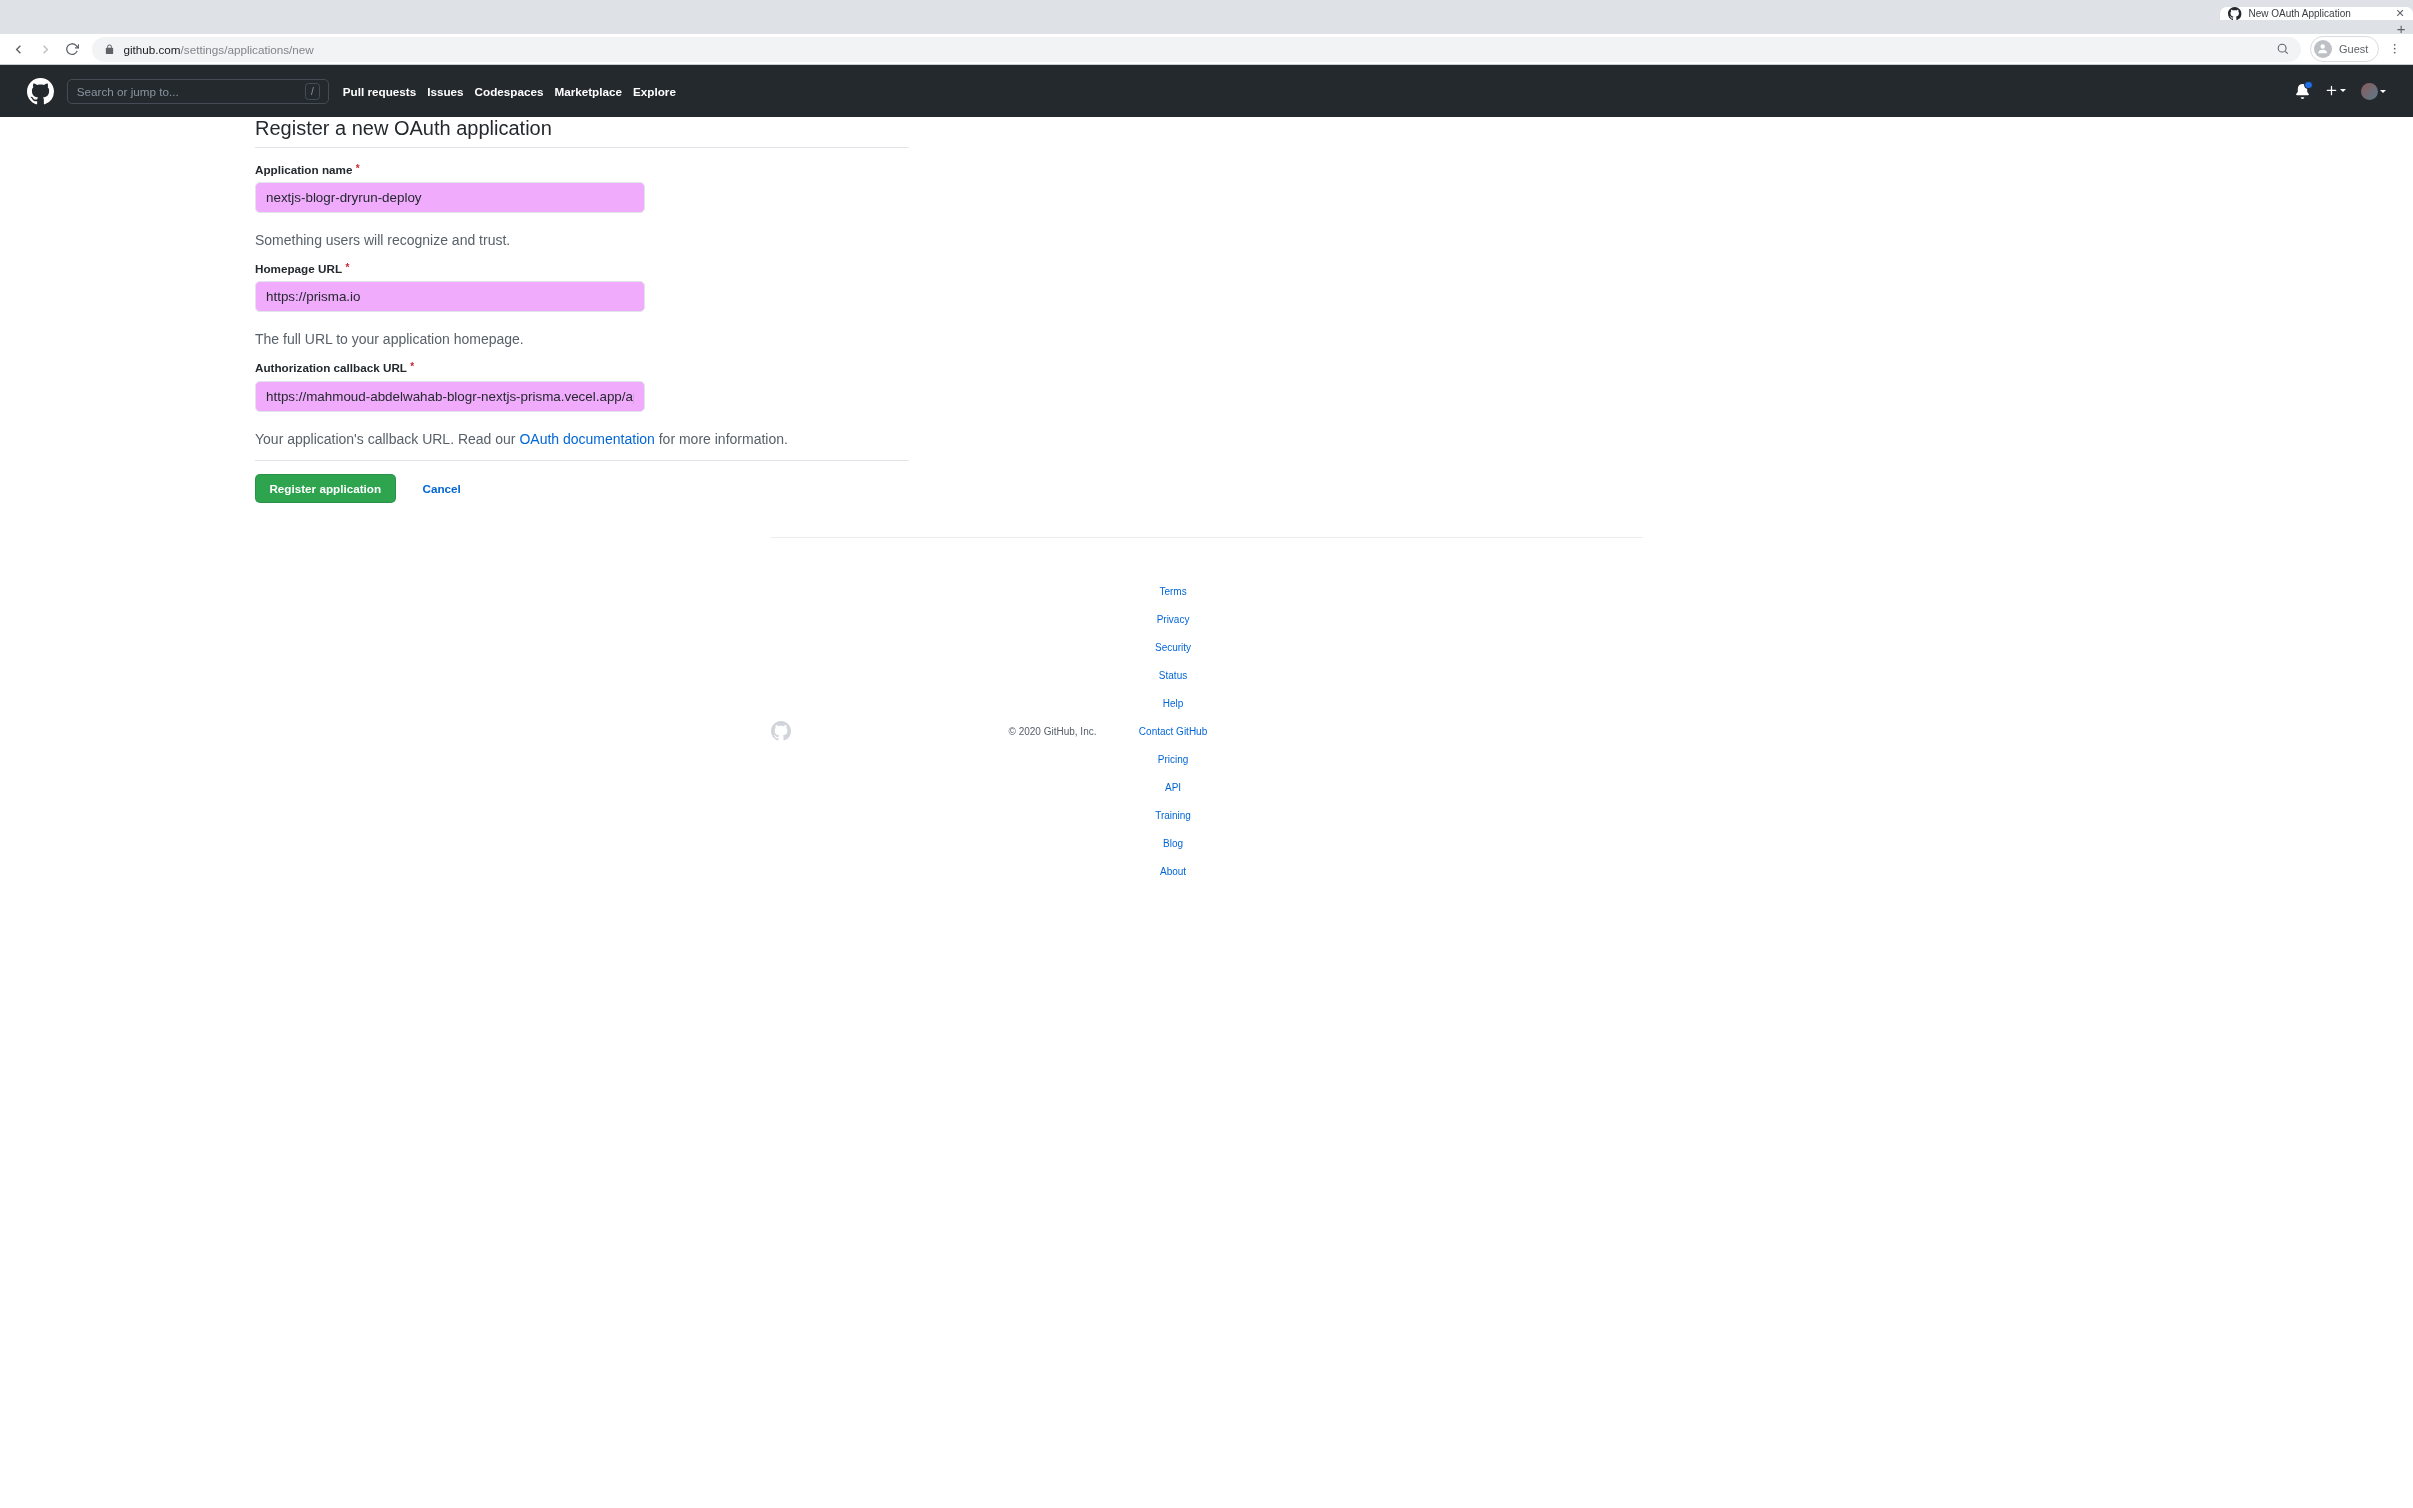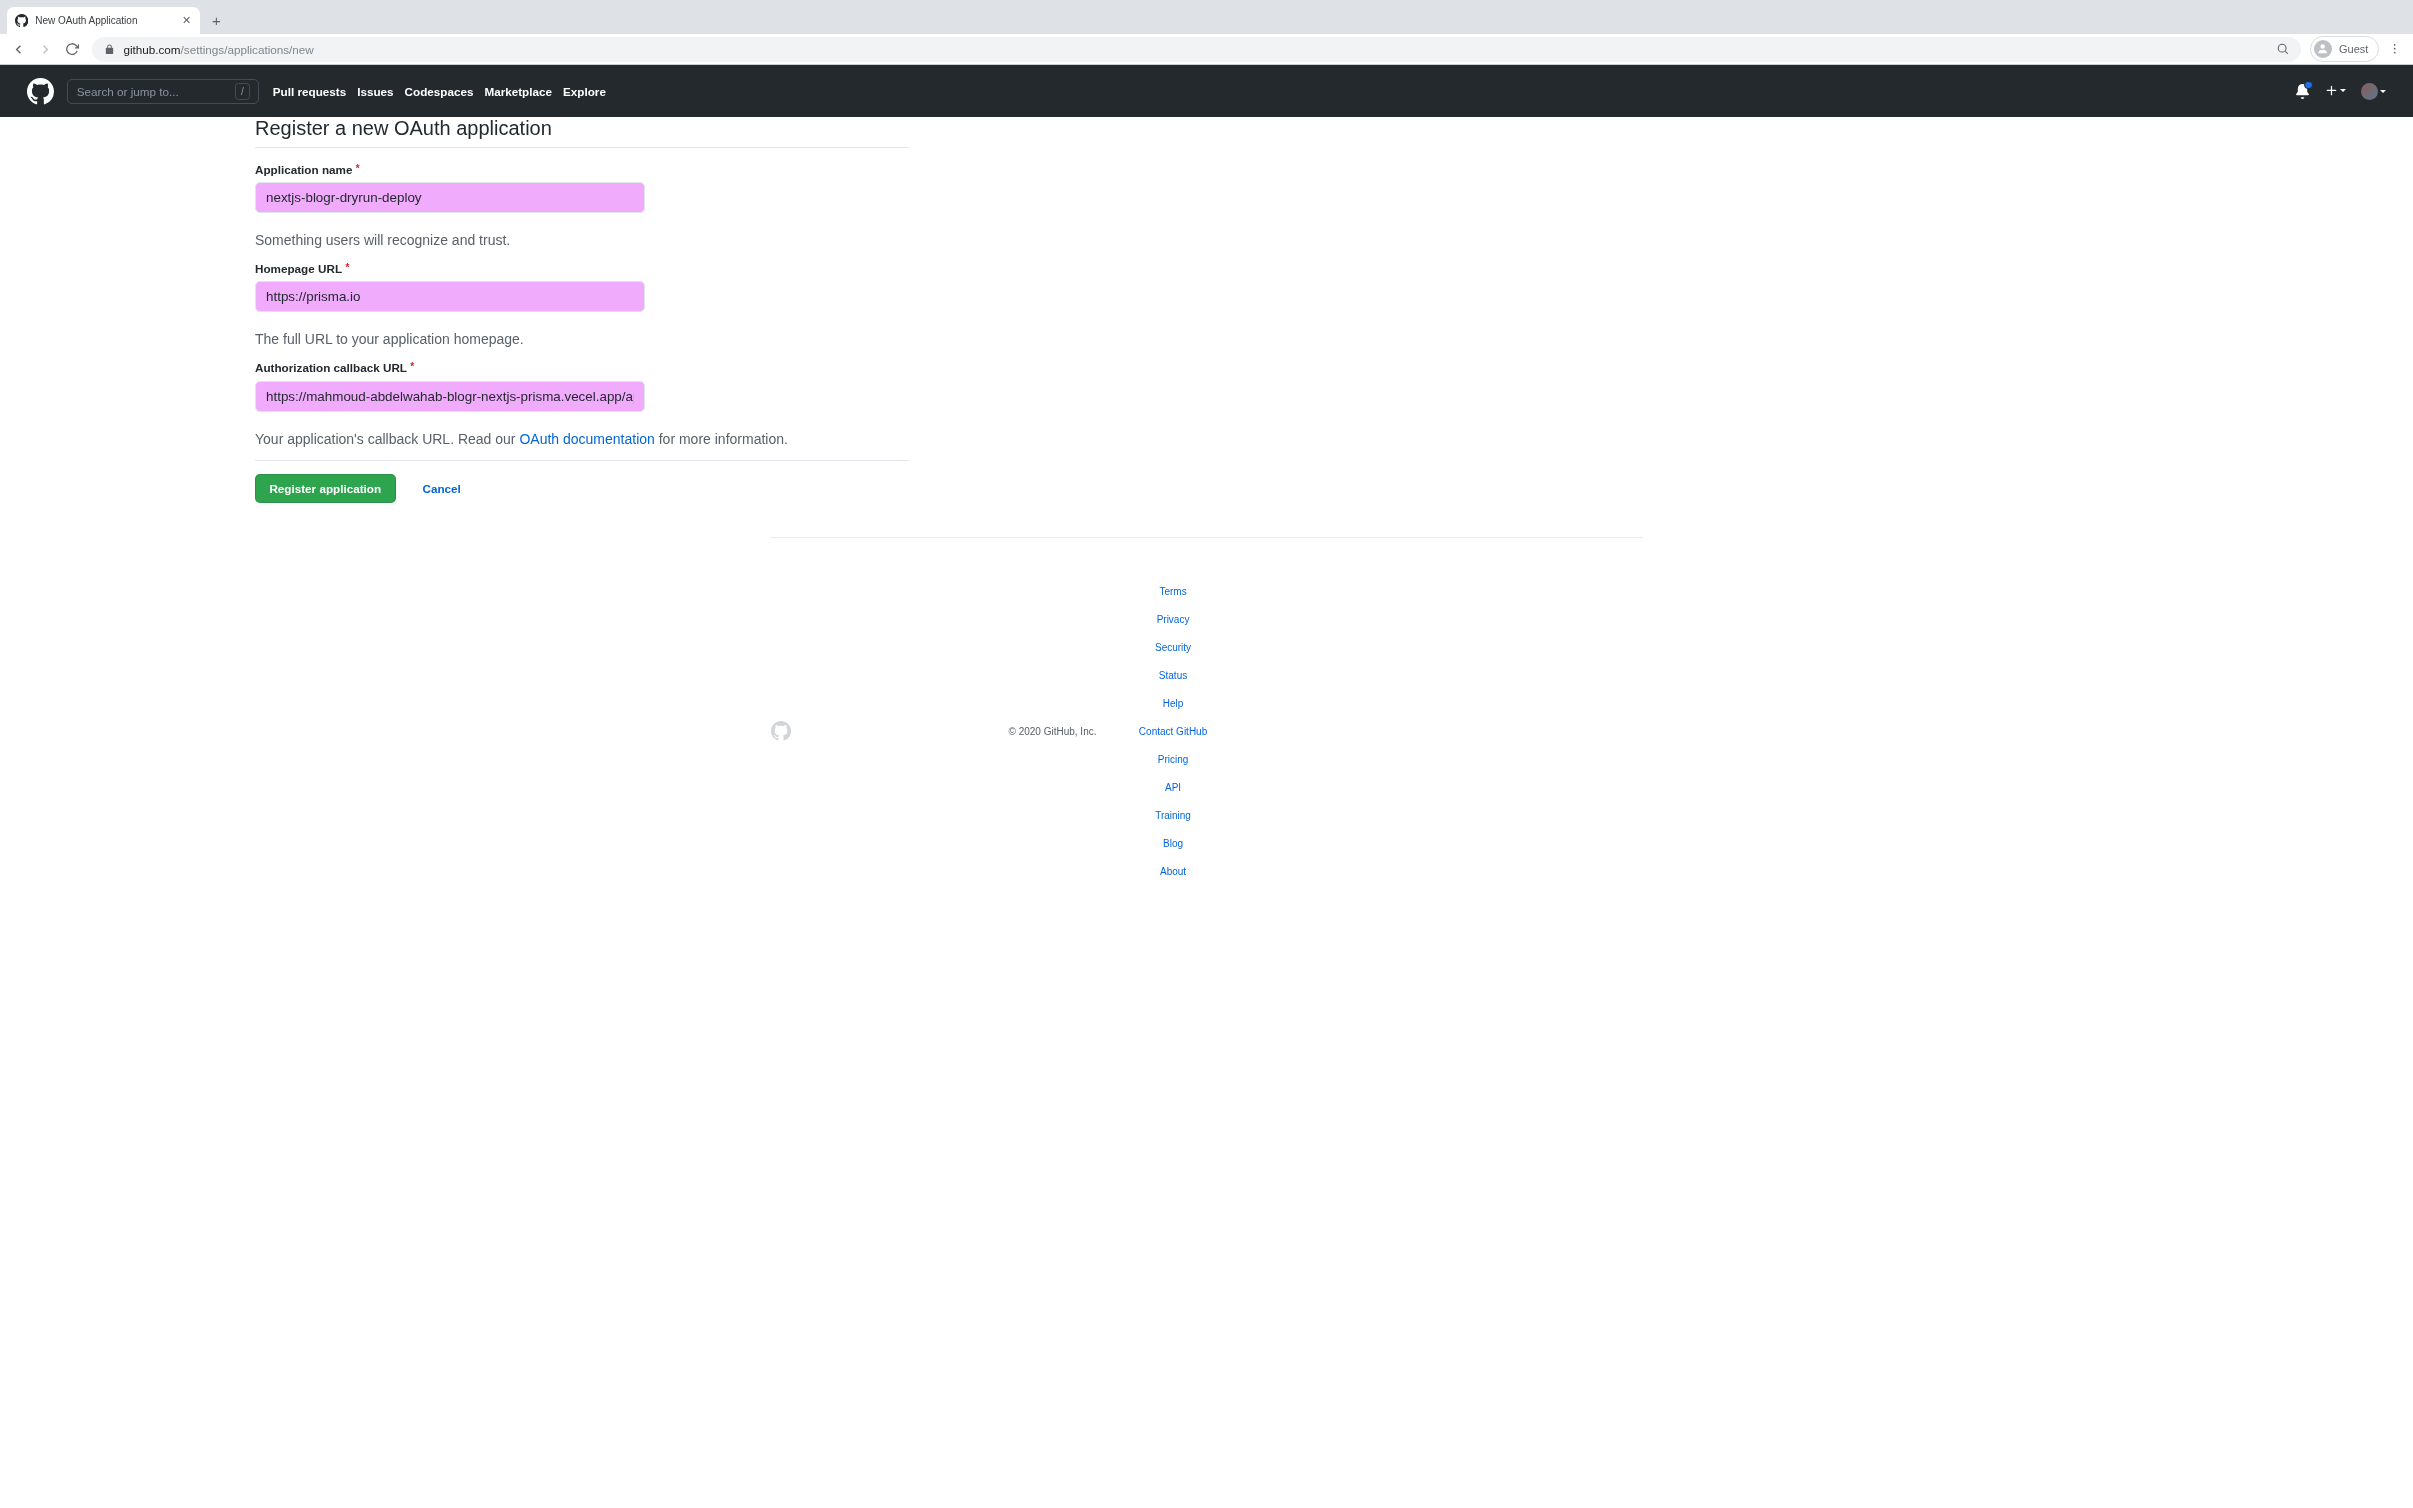--- a/index.html
+++ b/index.html
@@ -14,20 +14,21 @@
     .browser-chrome {
       background: #dee1e6;
       border-bottom: 0.8px solid #c9ccd1;
     }
     .tab-bar {
       display: flex;
       align-items: flex-end;
       height: 34px;
       padding-left: 6.7px;
       padding-top: 6.7px;
+      flex-direction: column;
     }
     .tab {
       display: flex;
       align-items: center;
       background: #fff;
       border-radius: 6.7px 6.7px 0 0;
       height: 27px;
       padding: 0 8.4px;
       min-width: 193px;
       gap: 6.7px;
@@ -93,21 +94,21 @@
       align-items: center;
       padding: 0 27px;
       gap: 13.4px;
     }
     .gh-logo { color: #fff; width: 27px; height: 27px; cursor: pointer; }
     .gh-search {
       display: flex; align-items: center;
       background: #24292e;
       border: 0.8px solid #444d56;
       border-radius: 5px;
-      height: 25px; width: 192px;
+      height: 25px; width: 262px;
       padding: 0 8.4px;
       color: #8b949e;
       font-size: 11.7px;
       gap: 6.7px;
       cursor: text;
     }
     .gh-search-text { flex: 1; }
     .slash-key {
       border: 0.8px solid #444d56; border-radius: 3.4px;
       width: 15px; height: 17px; display: flex; align-items: center; justify-content: center;

